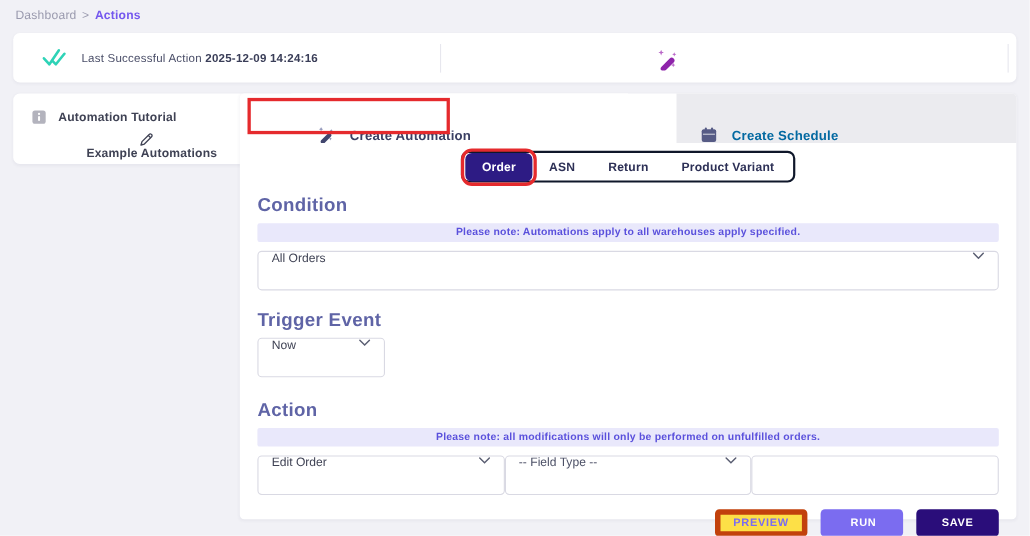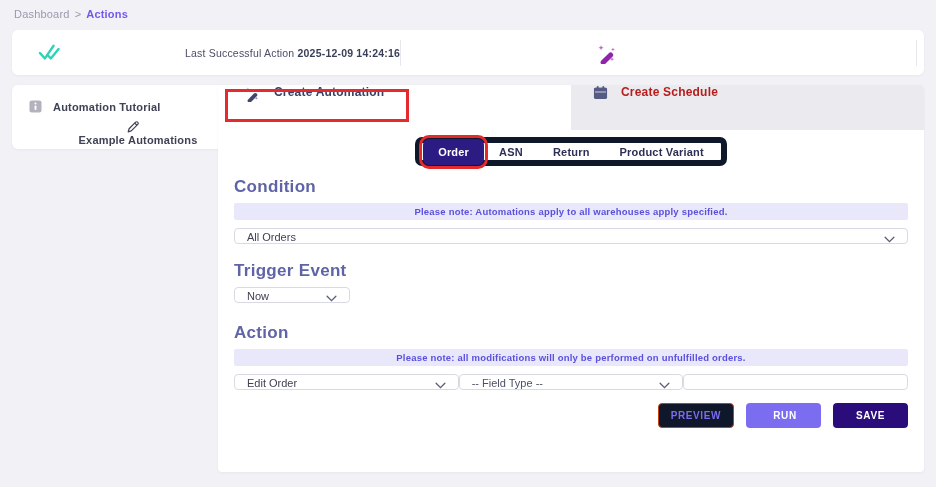--- a/index.html
+++ b/index.html
@@ -16,72 +16,72 @@
   
   .breadcrumb { position:absolute; left:14px; top:8px; font-size:11px; color:#9a9aae; letter-spacing:.2px;text-align:right; }
   .breadcrumb .sep { margin:0 5px; color:#9a9aae; }
   .breadcrumb .current { color:#7457ee; font-weight:bold; }
   .breadcrumb .root { cursor:pointer; }
 
   .card { background:#fff; border-radius:6px; box-shadow:0 1px 3px rgba(40,40,80,.05); }
 
   
   .topbar { position:absolute; left:12px; top:30px; width:912px; height:45px; display:flex; align-items:center; }
-  .topbar .seg-left { display:flex; align-items:center; padding-left:26px; width:388px;justify-content:space-between; }
+  .topbar .seg-left { display:flex; align-items:center; padding-left:26px; width:388px; }
   .topbar .seg-right { display:flex; align-items:center; padding-left:195px; flex:1; }
   .topbar .vdiv { width:1px; height:26px; background:#e7e7ee; }
   .topbar .vdiv.end { position:absolute; right:7px; top:10px; }
   .status-text { font-size:10.5px; color:#4a4e68; margin-left:14px; letter-spacing:.2px; }
   .status-text b { color:#3a3e58; font-weight:bold; }
   .icon { display:inline-flex; align-items:center; justify-content:center; }
 
   
   .sidebar { position:absolute; left:12px; top:85px; width:224px; height:64px; padding:11px 0 0 17px; }
   .side-item { display:flex; align-items:center; height:21px; cursor:pointer; }
   .side-item + .side-item { margin-top:3px;flex-direction:column; }
   .side-item .lbl { font-size:11px; font-weight:bold; color:#3f4254; margin-left:11px; letter-spacing:.2px; }
 
   
   .main { position:absolute; left:218px; top:85px; width:706px; height:387px; background:#fff; border-radius:4px; box-shadow:0 1px 3px rgba(40,40,80,.05); }
   .tabbar { display:flex; height:45px; position:relative; }
-  .tab { width:50%; display:flex; align-items:flex-start; font-size:12px; font-weight:bold; letter-spacing:.2px; cursor:pointer; }
+  .tab { width:50%; display:flex; align-items:flex-end; font-size:12px; font-weight:bold; letter-spacing:.2px; cursor:pointer;margin-left:44px; }
   .tab .lbl { margin-left:13px; }
   .tab.active { background:#fff; color:#3a3f63; padding-left:26px; border-radius:4px 0 0 0; }
-  .tab.inactive { background:#ebebef; color:#b91c1c; padding-left:22px; border-radius:0 4px 0 0; }
+  .tab.inactive { background:#ebebef; color:#0369a1; padding-left:22px; border-radius:0 4px 0 0; }
   .anno { position:absolute; border:3px solid #e52a2d; pointer-events:none; }
   .anno.tab-box { left:7px; top:4px; width:184px; height:33px; }
 
   .content { padding:7px 16px 0 16px; }
 
   
   .etabs-wrap { display:flex; justify-content:center; }
-  .etabs { display:inline-flex; align-items:center; border:6px solid #0f172a; border-radius:7px; background:#fff; height:29px; padding:0 2px; }
+  .etabs { display:inline-flex; align-items:center; border:2px solid #0f172a; border-radius:7px; background:#fff; height:29px; padding:0 2px; }
   .etab { font-size:11px; font-weight:bold; color:#2d3056; padding:7px 15px; cursor:pointer; border-radius:6px; letter-spacing:.2px; white-space:nowrap; }
   .etab.active { background:#2d1b84; color:#fff; outline:3px solid #e52a2d; outline-offset:1px; }
 
   .heading { font-size:17px; font-weight:bold; color:#5f64a6; letter-spacing:.3px; }
   .h-cond { margin-top:11px; }
   .h-trig { margin-top:17px; }
   .h-act  { margin-top:20px; }
 
   .notebar { margin-top:6px; height:17px; background:#e9e8fb; border-radius:2px; display:flex; align-items:center; justify-content:center; font-size:9.5px; font-weight:bold; color:#5a50dc; letter-spacing:.2px; }
 
-  .select, .textinput { height:16px; background:#fff; border:1px solid #d9d9e3; border-radius:4px; display:flex; align-items:flex-end; justify-content:space-between; padding:0 12px; font-size:11px; color:#3f4254; cursor:pointer; }
+  .select, .textinput { height:36px; background:#fff; border:1px solid #d9d9e3; border-radius:4px; display:flex; align-items:flex-start; justify-content:space-between; padding:0 12px; font-size:11px; color:#3f4254; cursor:pointer; }
   .sel-all { margin-top:8px; }
   .sel-now { margin-top:6px; width:116px; }
   .ctrl-row { display:flex; gap:0; margin-top:8px; }
   .ctrl-row > * { flex:1; }
   .textinput { cursor:text; border:1px solid #d9d9e3; }
   .textinput input { border:none; outline:none; width:100%; font-size:11px; font-family:inherit; color:#3f4254; background:transparent; }
   .muted { color:#4c5066; }
 
   
   .btn-row { display:flex; justify-content:flex-end; gap:12px; margin-top:13px; }
   .btn { height:25px; min-width:75px; border-radius:4px; font-size:10px; font-weight:bold; letter-spacing:.6px; display:flex; align-items:center; justify-content:center; cursor:pointer; padding:0 12px; font-family:inherit; border:none; }
-  .btn.preview { background:#0f172a; border:1px solid #c2410c; color:#7b6cf0; }
+  .btn.preview { background:#fde047; border:5px solid #c2410c; color:#7b6cf0; }
   .btn.run { background:#7b6cf0; color:#fff;padding-left:15px; }
   .btn.save { background:#2a0d7a; color:#fff; }
 
   svg { display:block; }
 </style>
 </head>
 <body>
 
 <div id="app">
 

